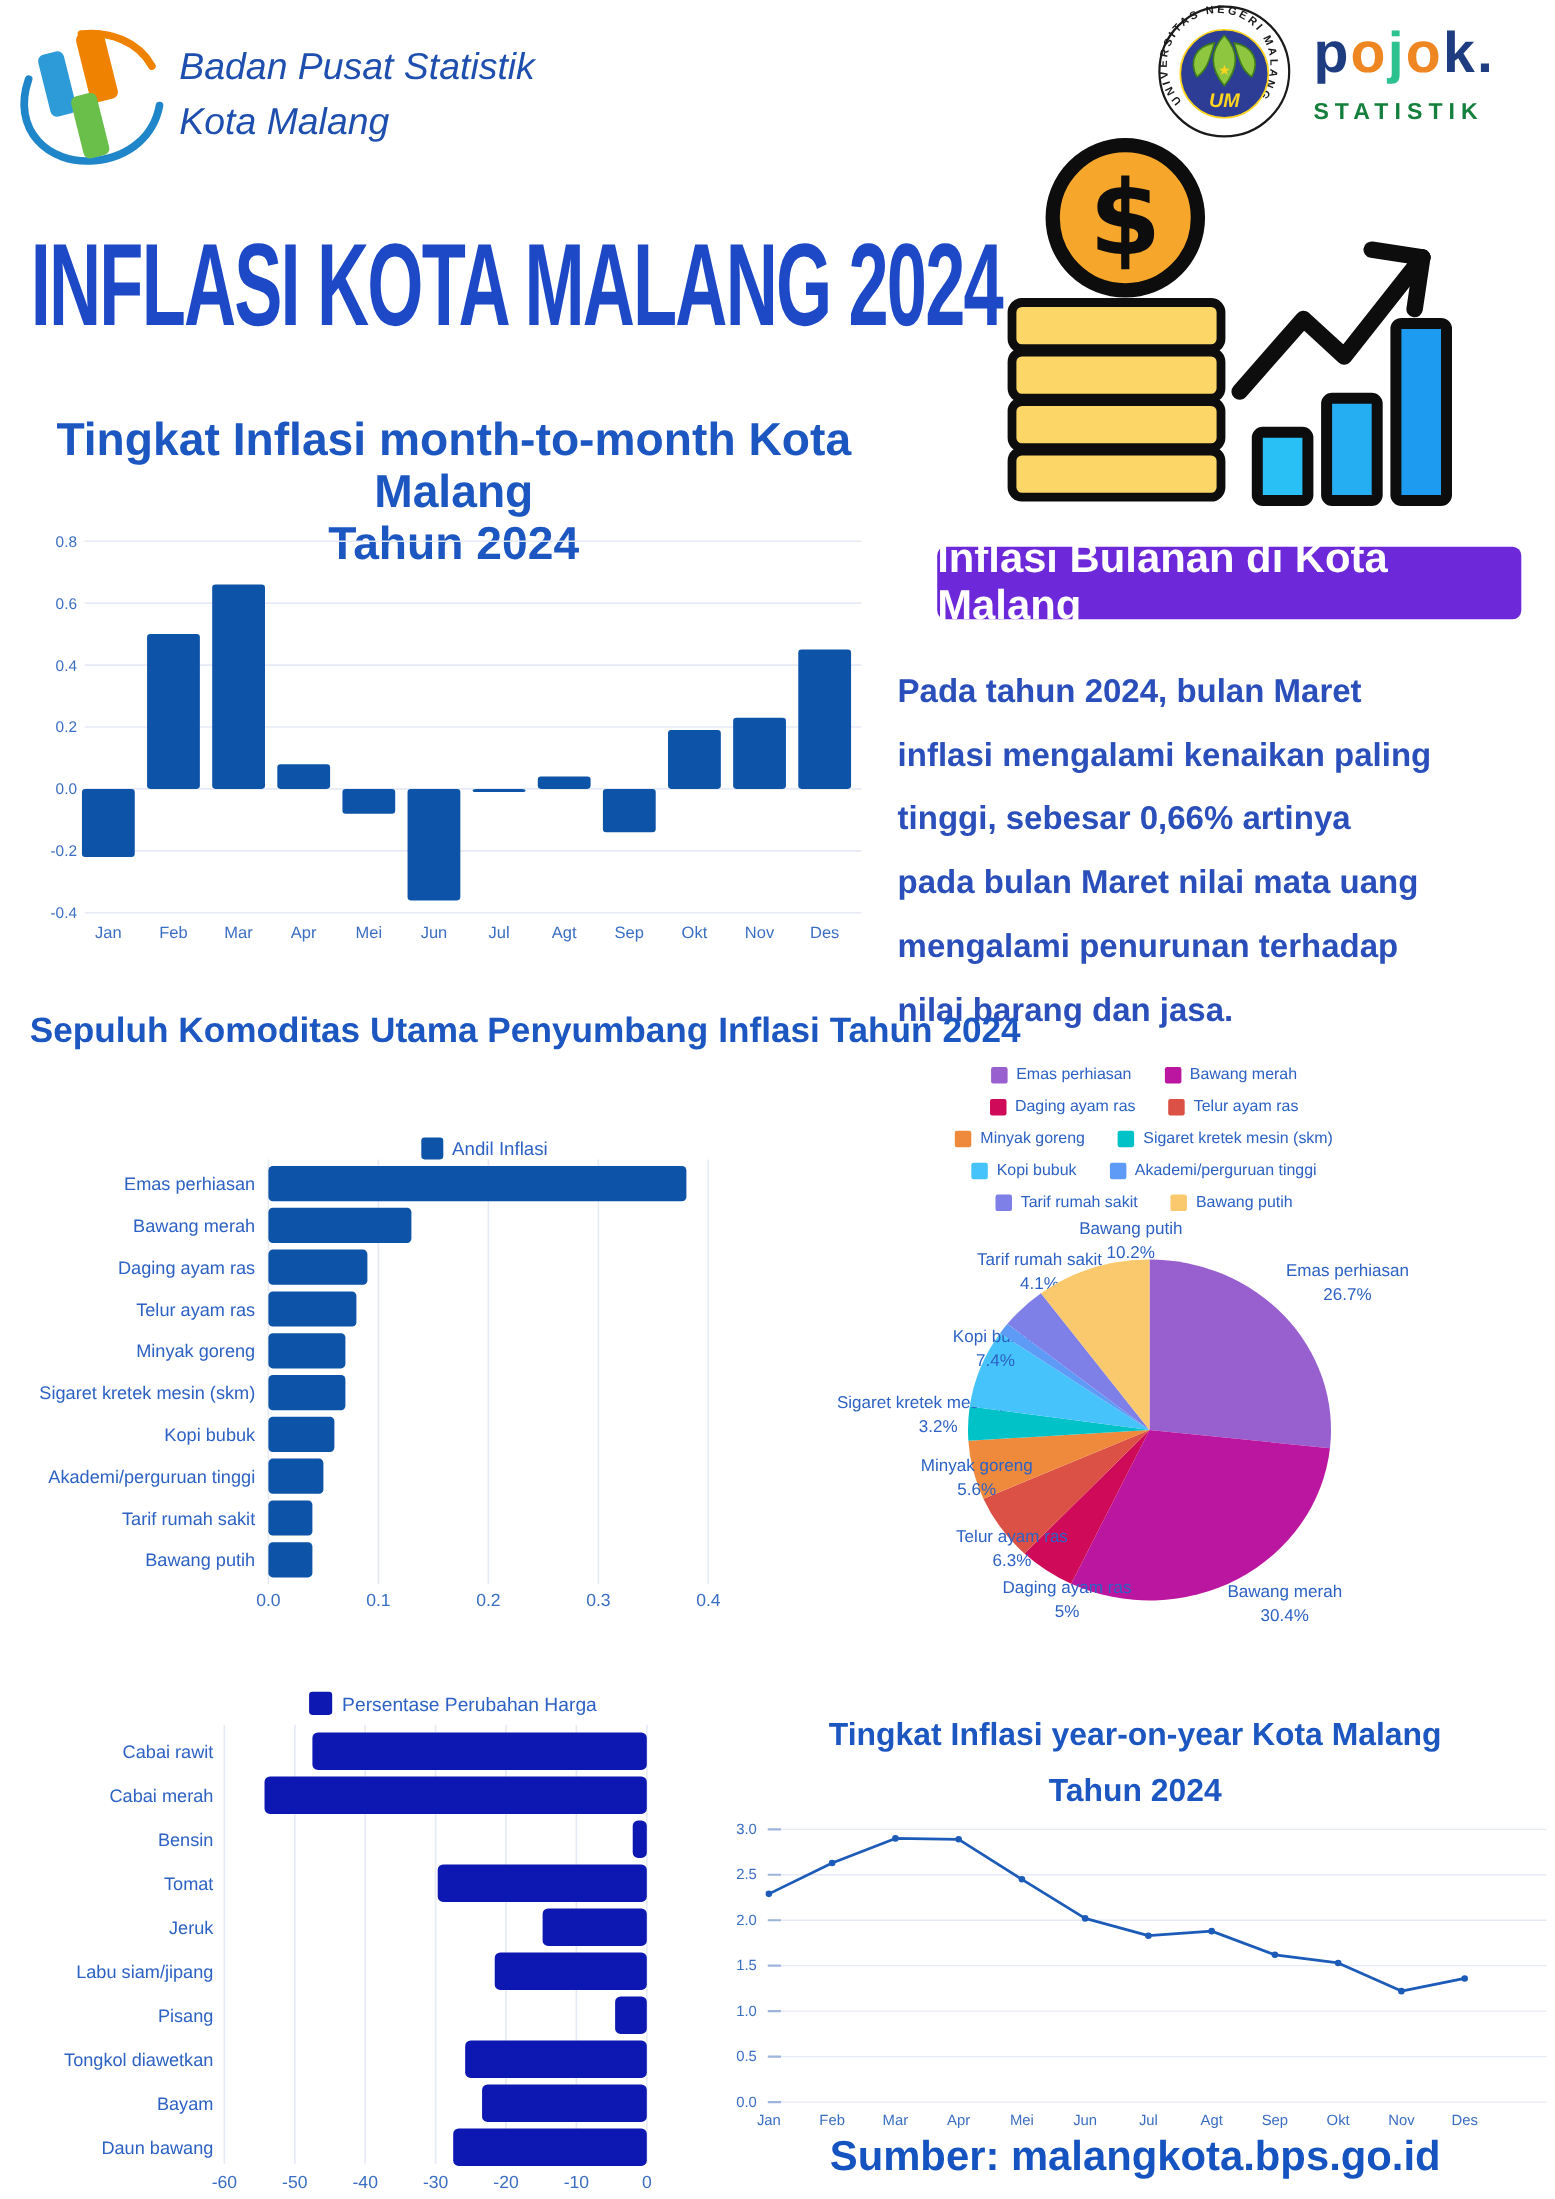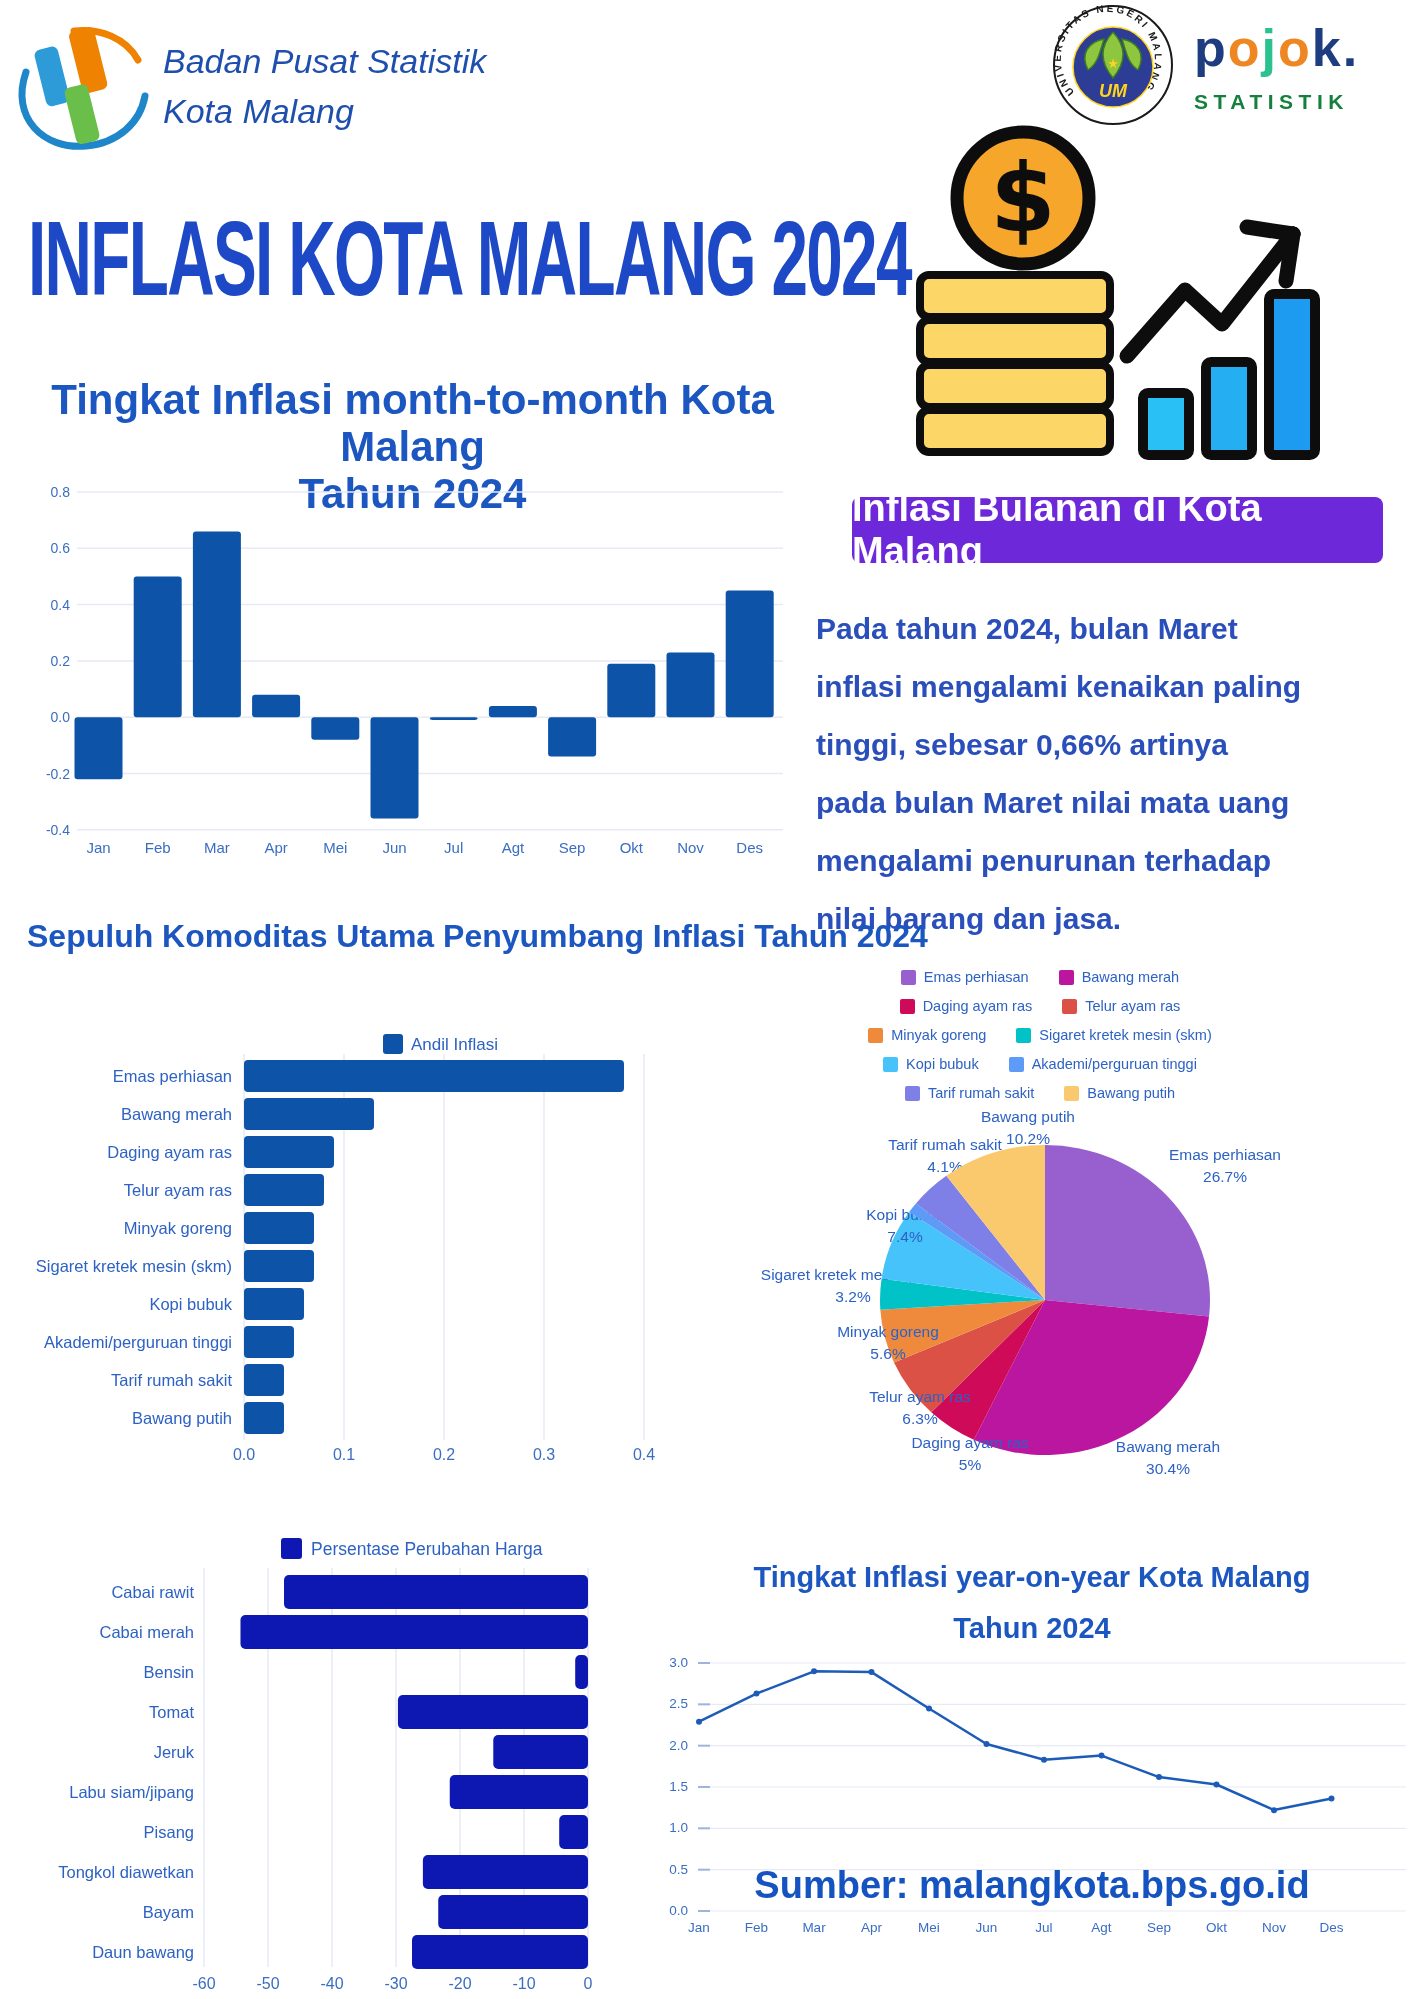--- a/index.html
+++ b/index.html
@@ -333,14 +333,14 @@
       <circle cx="509" cy="137.08108" r="3" fill="#1c5cb8"></circle>
       <text x="509" y="292" font-size="13.5" fill="#3a6ec2" text-anchor="middle">Sep</text>
       <circle cx="566.5" cy="144.52102000000002" r="3" fill="#1c5cb8"></circle>
       <text x="566.5" y="292" font-size="13.5" fill="#3a6ec2" text-anchor="middle">Okt</text>
       <circle cx="624" cy="170.14748" r="3" fill="#1c5cb8"></circle>
       <text x="624" y="292" font-size="13.5" fill="#3a6ec2" text-anchor="middle">Nov</text>
       <circle cx="681.5" cy="158.57424" r="3" fill="#1c5cb8"></circle>
       <text x="681.5" y="292" font-size="13.5" fill="#3a6ec2" text-anchor="middle">Des</text>
     </svg>
 
-  <div class="abs source" style="left:650px;top:1864px;width:764px;">Sumber: malangkota.bps.go.id</div>
+  <div class="abs source" style="left:650px;top:1940px;width:764px;">Sumber: malangkota.bps.go.id</div>
 </div>
 
 </body></html>

